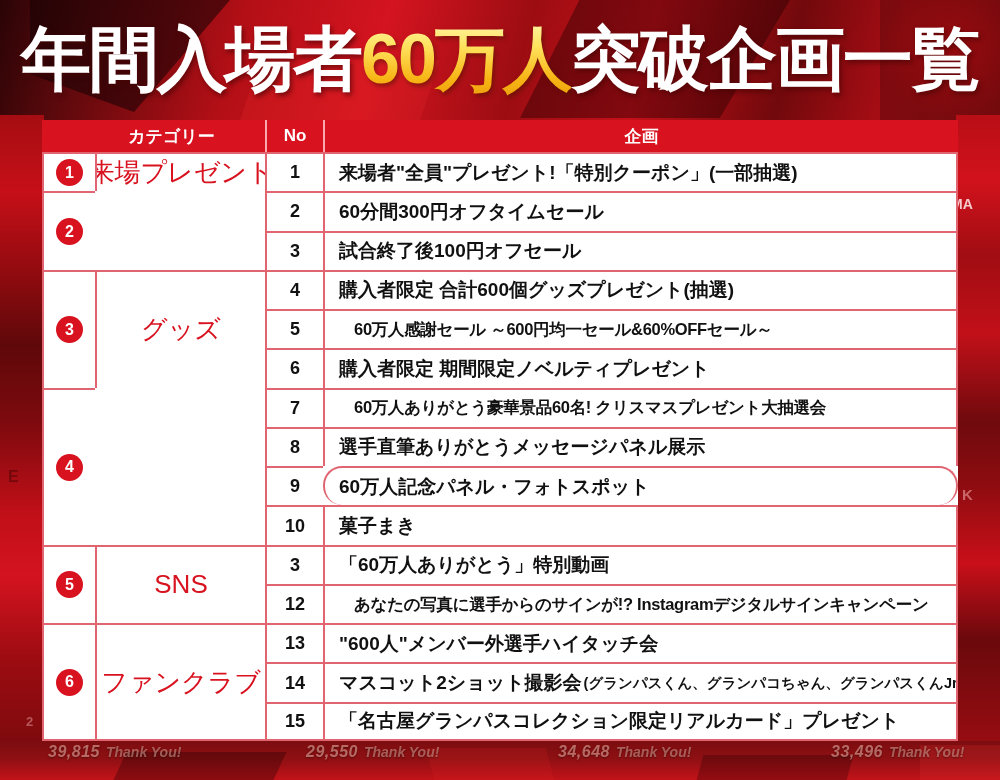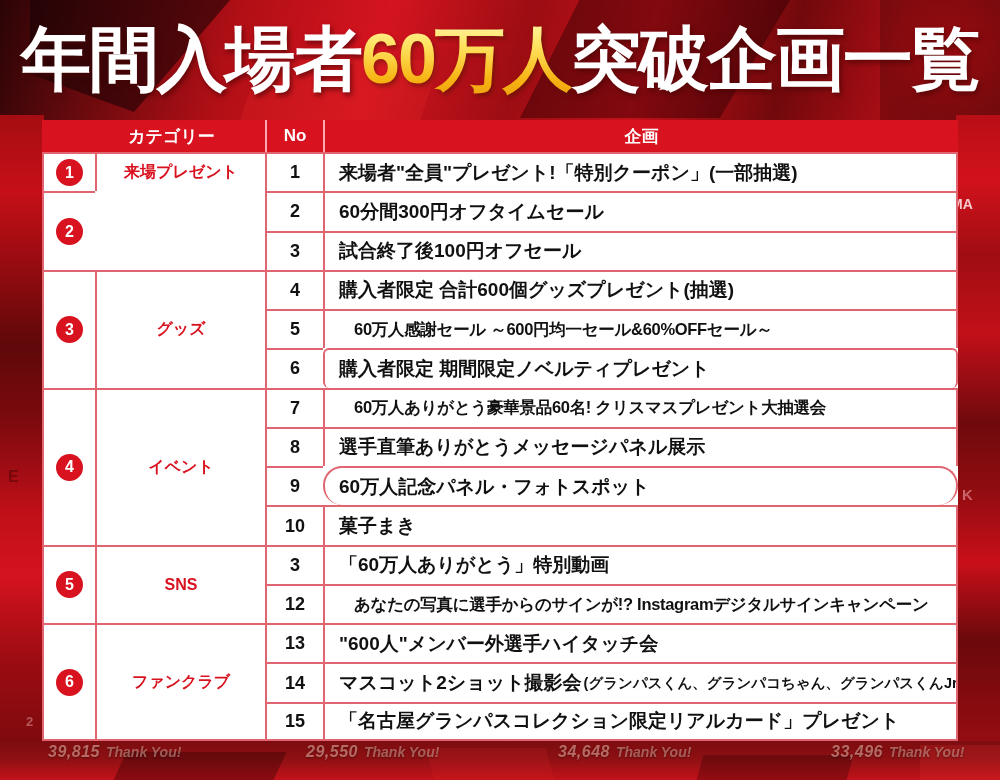--- a/index.html
+++ b/index.html
@@ -55,21 +55,21 @@
     grid-template-columns:53px 170px 58px 635px;
     grid-template-rows:32px repeat(15,1fr);
     background:#fff;}
   .th{background:var(--brand);color:#fff;font-weight:700;font-size:17px;
     display:flex;align-items:center;justify-content:center;}
   .th.sep{border-left:2px solid rgba(255,195,200,.85);}
   .cell{background:#fff;border-top:2px solid var(--line);
     display:flex;align-items:center;overflow:hidden;}
   .badge-cell{grid-column:1;justify-content:center;border-left:2px solid var(--line);}
   .cat-cell{grid-column:2;justify-content:center;border-left:2px solid var(--line);
-    color:var(--brand);font-weight:700;font-size:16px;white-space:nowrap;}
+    color:var(--brand);font-weight:400;font-size:26px;white-space:nowrap;}
   .no-cell{grid-column:3;justify-content:center;border-left:2px solid var(--line);
     color:#111;font-weight:700;font-size:18px;}
   .plan-cell{grid-column:4;border-left:2px solid var(--line);border-right:2px solid var(--line);
     padding-left:14px;color:#111;font-weight:700;font-size:19px;white-space:nowrap;}
   .plan-cell.tight{font-size:16.5px;letter-spacing:-.3px;padding-left:29px;}
   .plan-note{font-size:14.5px;font-weight:700;margin-left:2px;}
   .bottom{border-bottom:2px solid var(--line);}
   .num-badge{width:27px;height:27px;border-radius:50%;background:var(--brand);
     color:#fff;font-weight:700;font-size:16px;
     display:flex;align-items:center;justify-content:center;}
@@ -137,27 +137,26 @@
     <div class="cell cat-cell" style="grid-row: 5 / span 3;">グッズ</div>
     <div class="cell no-cell" style="grid-row: 5;">4</div>
     <div class="cell plan-cell" style="grid-row: 5;">
       <span>購入者限定 合計600個グッズプレゼント(抽選)</span>
     </div>
     <div class="cell no-cell" style="grid-row: 6;">5</div>
     <div class="cell plan-cell tight" style="grid-row: 6;">
       <span>60万人感謝セール ～600円均一セール&amp;60%OFFセール～</span>
     </div>
     <div class="cell no-cell" style="grid-row: 7;">6</div>
-    <div class="cell plan-cell" style="grid-row: 7; border-radius: 6px;">
+    <div class="cell plan-cell" style="grid-row: 7;">
       <span>購入者限定 期間限定ノベルティプレゼント</span>
     </div>
     <div class="cell badge-cell" style="grid-row: 8 / span 4;">
       <span class="num-badge">4</span>
     </div>
-    <div class="cell cat-cell" style="grid-row: 8 / span 4;">イベント</div>
     <div class="cell no-cell" style="grid-row: 8;">7</div>
     <div class="cell plan-cell tight" style="grid-row: 8;">
       <span>60万人ありがとう豪華景品60名! クリスマスプレゼント大抽選会</span>
     </div>
     <div class="cell no-cell" style="grid-row: 9;">8</div>
     <div class="cell plan-cell" style="grid-row: 9;">
       <span>選手直筆ありがとうメッセージパネル展示</span>
     </div>
     <div class="cell no-cell" style="grid-row: 10;">9</div>
     <div class="cell plan-cell" style="grid-row: 10; border-radius: 19px;">

